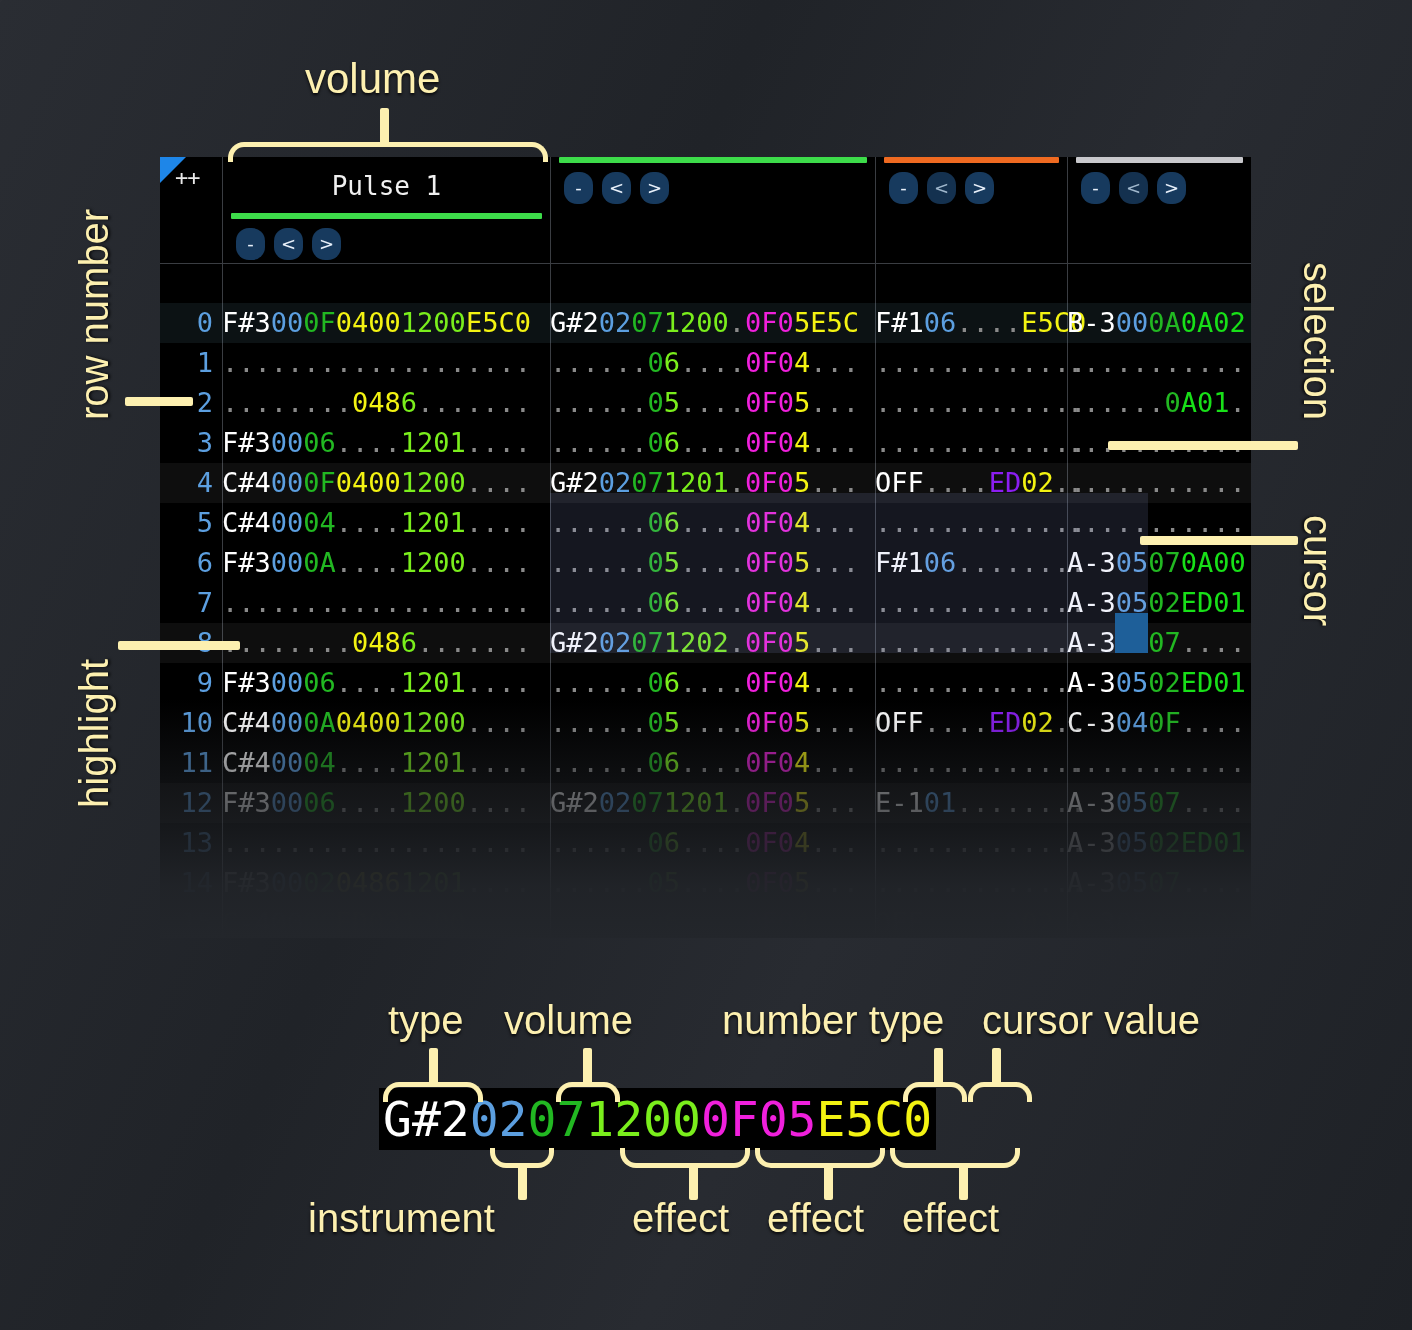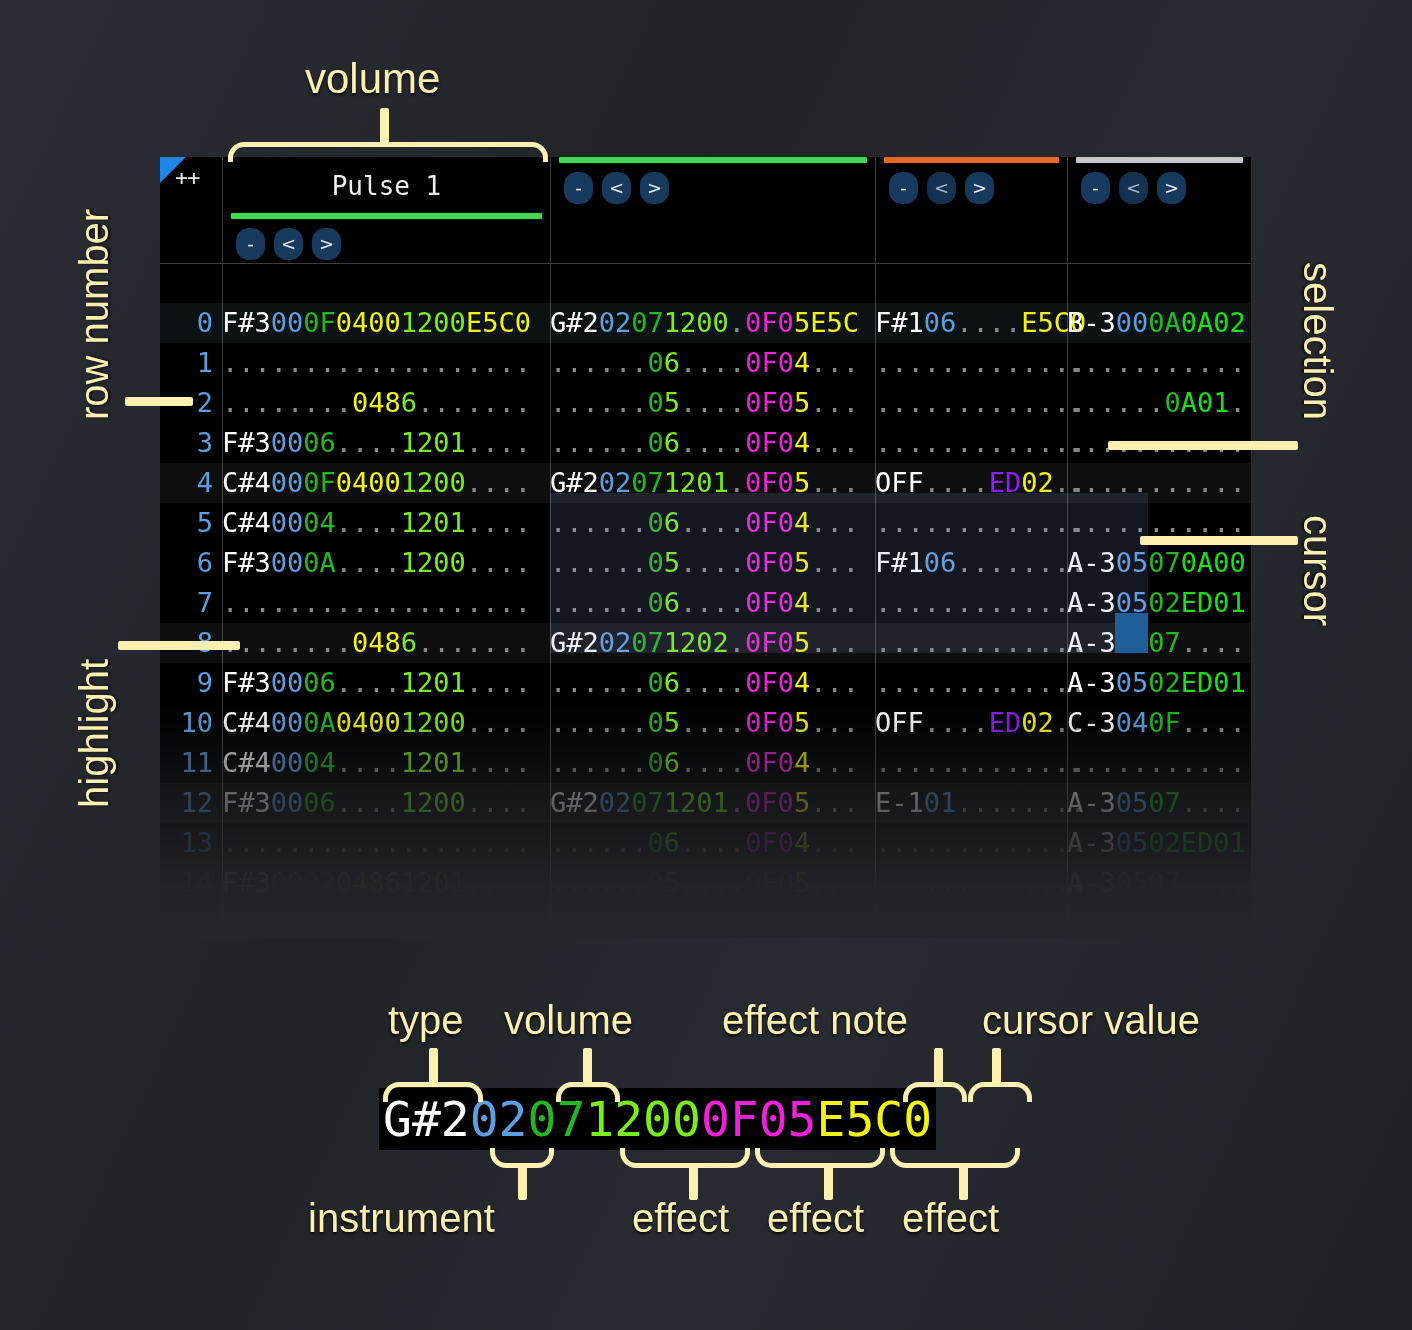--- a/index.html
+++ b/index.html
@@ -222,21 +222,21 @@
 <div id="legend"><span class="note">G#2</span><span class="inst">02</span><span class="vol">07</span><span class="fx1">1200</span><span class="fx2">0F05</span><span class="fx3">E5C0</span></div>
 
 <div class="anno med" style="left:388px;top:998px;">type</div>
 <div class="tick" style="left:429px;top:1048px;width:9px;height:36px;"></div>
 <div class="brk" style="left:383px;top:1082px;width:100px;"></div>
 
 <div class="anno med" style="left:504px;top:998px;">volume</div>
 <div class="tick" style="left:583px;top:1048px;width:9px;height:36px;"></div>
 <div class="brk" style="left:556px;top:1082px;width:64px;"></div>
 
-<div class="anno med" style="left:722px;top:998px;">effect note</div>
+<div class="anno med" style="left:722px;top:998px;">number type</div>
 <div class="tick" style="left:934px;top:1048px;width:9px;height:36px;"></div>
 <div class="brk" style="left:903px;top:1082px;width:64px;"></div>
 
 <div class="anno med" style="left:982px;top:998px;">cursor value</div>
 <div class="tick" style="left:992px;top:1048px;width:9px;height:36px;"></div>
 <div class="brk" style="left:968px;top:1082px;width:64px;"></div>
 
 <div class="brk-dn" style="left:490px;top:1148px;width:64px;"></div>
 <div class="tick" style="left:518px;top:1166px;width:9px;height:34px;"></div>
 <div class="anno med" style="left:308px;top:1196px;">instrument</div>

